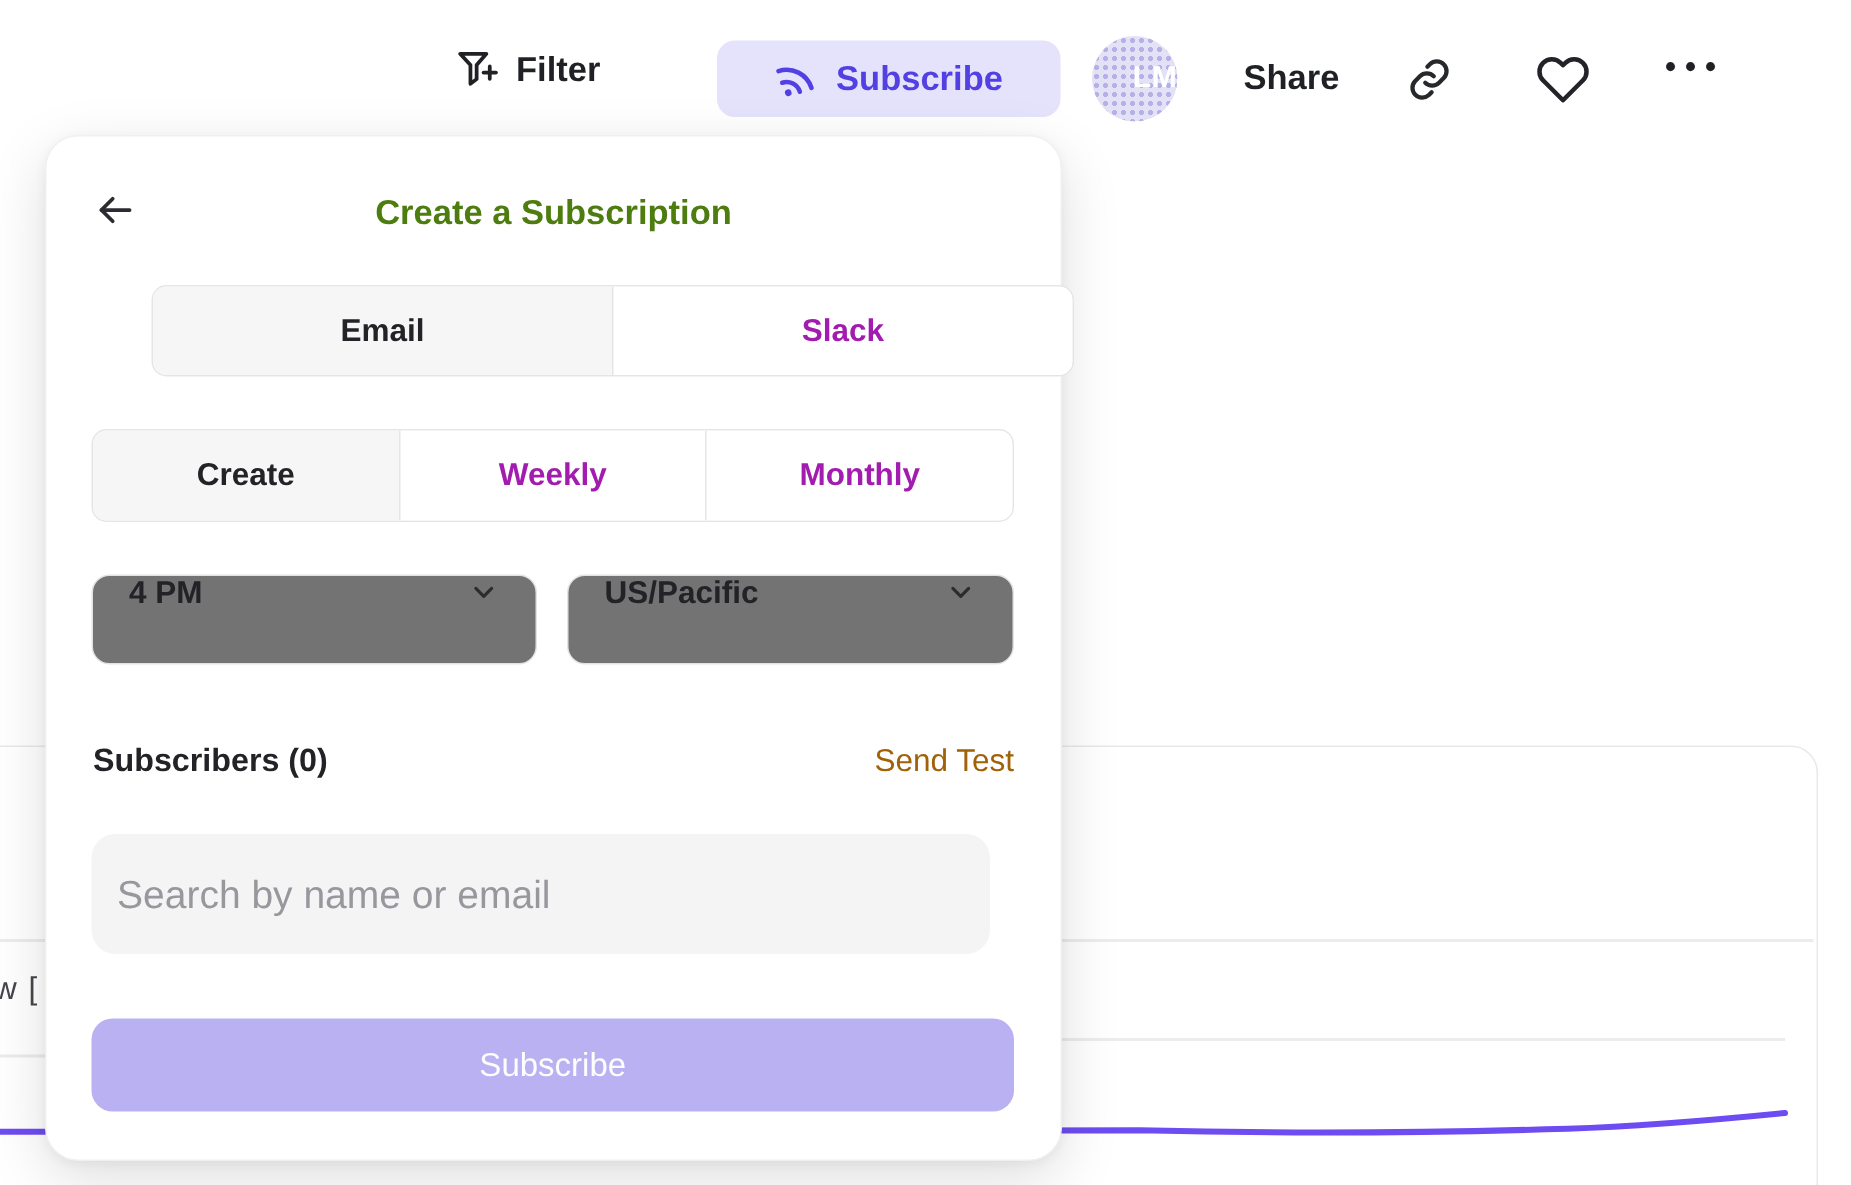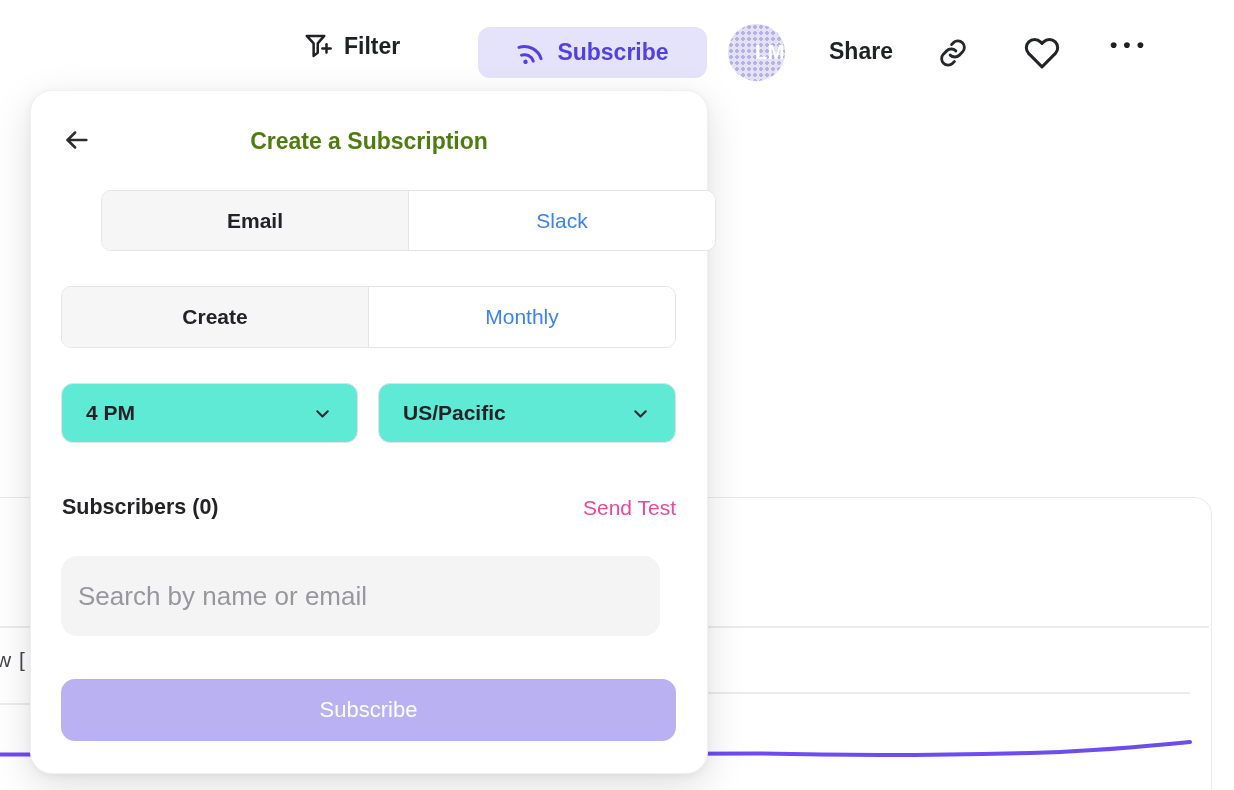--- a/index.html
+++ b/index.html
@@ -56,34 +56,34 @@
     font-size:23px;font-weight:600;color:#4d7c0f;
   }
   .segmented{
     position:absolute;left:30px;display:flex;box-sizing:border-box;
     border:1.5px solid #e5e5e8;border-radius:10px;overflow:hidden;background:#fff;width:615px;
   }
   .seg-channel{top:99px;height:61px;margin-left:40px;}
   .seg-freq{top:195px;height:62px;}
   .seg-cell{
     flex:1;display:flex;align-items:center;justify-content:center;cursor:pointer;
-    font-size:21px;font-weight:400;color:#3b82f6;background:#fff;
+    font-size:21px;font-weight:700;color:#a21caf;background:#fff;
   }
   .seg-cell + .seg-cell{border-left:1.5px solid #e5e5e8;}
   .seg-cell.selected{background:#f6f6f7;color:#232327;font-weight:600;}
   .select{
     position:absolute;top:292px;height:60px;box-sizing:border-box;
-    border:1.5px solid #e3e3e7;border-radius:12px;background:#5eead4;cursor:pointer;
-    display:flex;align-items:center;padding:0 24px;justify-content:space-between;
+    border:1.5px solid #e3e3e7;border-radius:12px;background:#737373;cursor:pointer;
+    display:flex;padding:0 24px;justify-content:space-between;
   }
   .select-time{left:30px;width:297px;}
   .select-tz{left:347px;width:298px;}
   .select-value{font-size:21px;font-weight:600;color:#232327;}
   .subs-label{position:absolute;left:31px;top:404px;font-size:21.5px;font-weight:600;color:#232327;}
-  .send-test{position:absolute;right:31px;top:405px;font-size:21px;font-weight:500;color:#ec4899;cursor:pointer;}
+  .send-test{position:absolute;right:31px;top:405px;font-size:21px;font-weight:500;color:#a16207;cursor:pointer;}
   .search-input{
     position:absolute;left:30px;top:465px;width:599px;height:80px;box-sizing:border-box;
     background:#f4f4f5;border:none;outline:none;border-radius:16px;
     padding:0 20px 0 17px;font-size:26px;color:#0369a1;font-family:"Liberation Sans",sans-serif;
   }
   .search-input::placeholder{color:#97979d;opacity:1;}
   .submit-btn{
     position:absolute;left:30px;top:588px;width:615px;height:62px;border:none;border-radius:14px;
     background:#b9b1f1;color:#fdfdff;font-size:22px;font-weight:500;cursor:default;
     font-family:"Liberation Sans",sans-serif;
@@ -172,20 +172,23 @@
     <div class="seg-cell">
       <span>Slack</span>
     </div>
   </div>
 
   <div class="segmented seg-freq">
     <div class="seg-cell selected">
       <span>Create</span>
     </div>
     <div class="seg-cell">
+      <span>Weekly</span>
+    </div>
+    <div class="seg-cell">
       <span>Monthly</span>
     </div>
   </div>
 
   <div class="select select-time">
     <span class="select-value">4 PM</span>
     <span style="display:flex;">
       <svg width="21" height="21" viewBox="0 0 24 24" fill="none" stroke="#2b2b30" stroke-width="2.4" stroke-linecap="round" stroke-linejoin="round">
         <path d="M6 9.5l6 6 6-6"></path>
       </svg>

